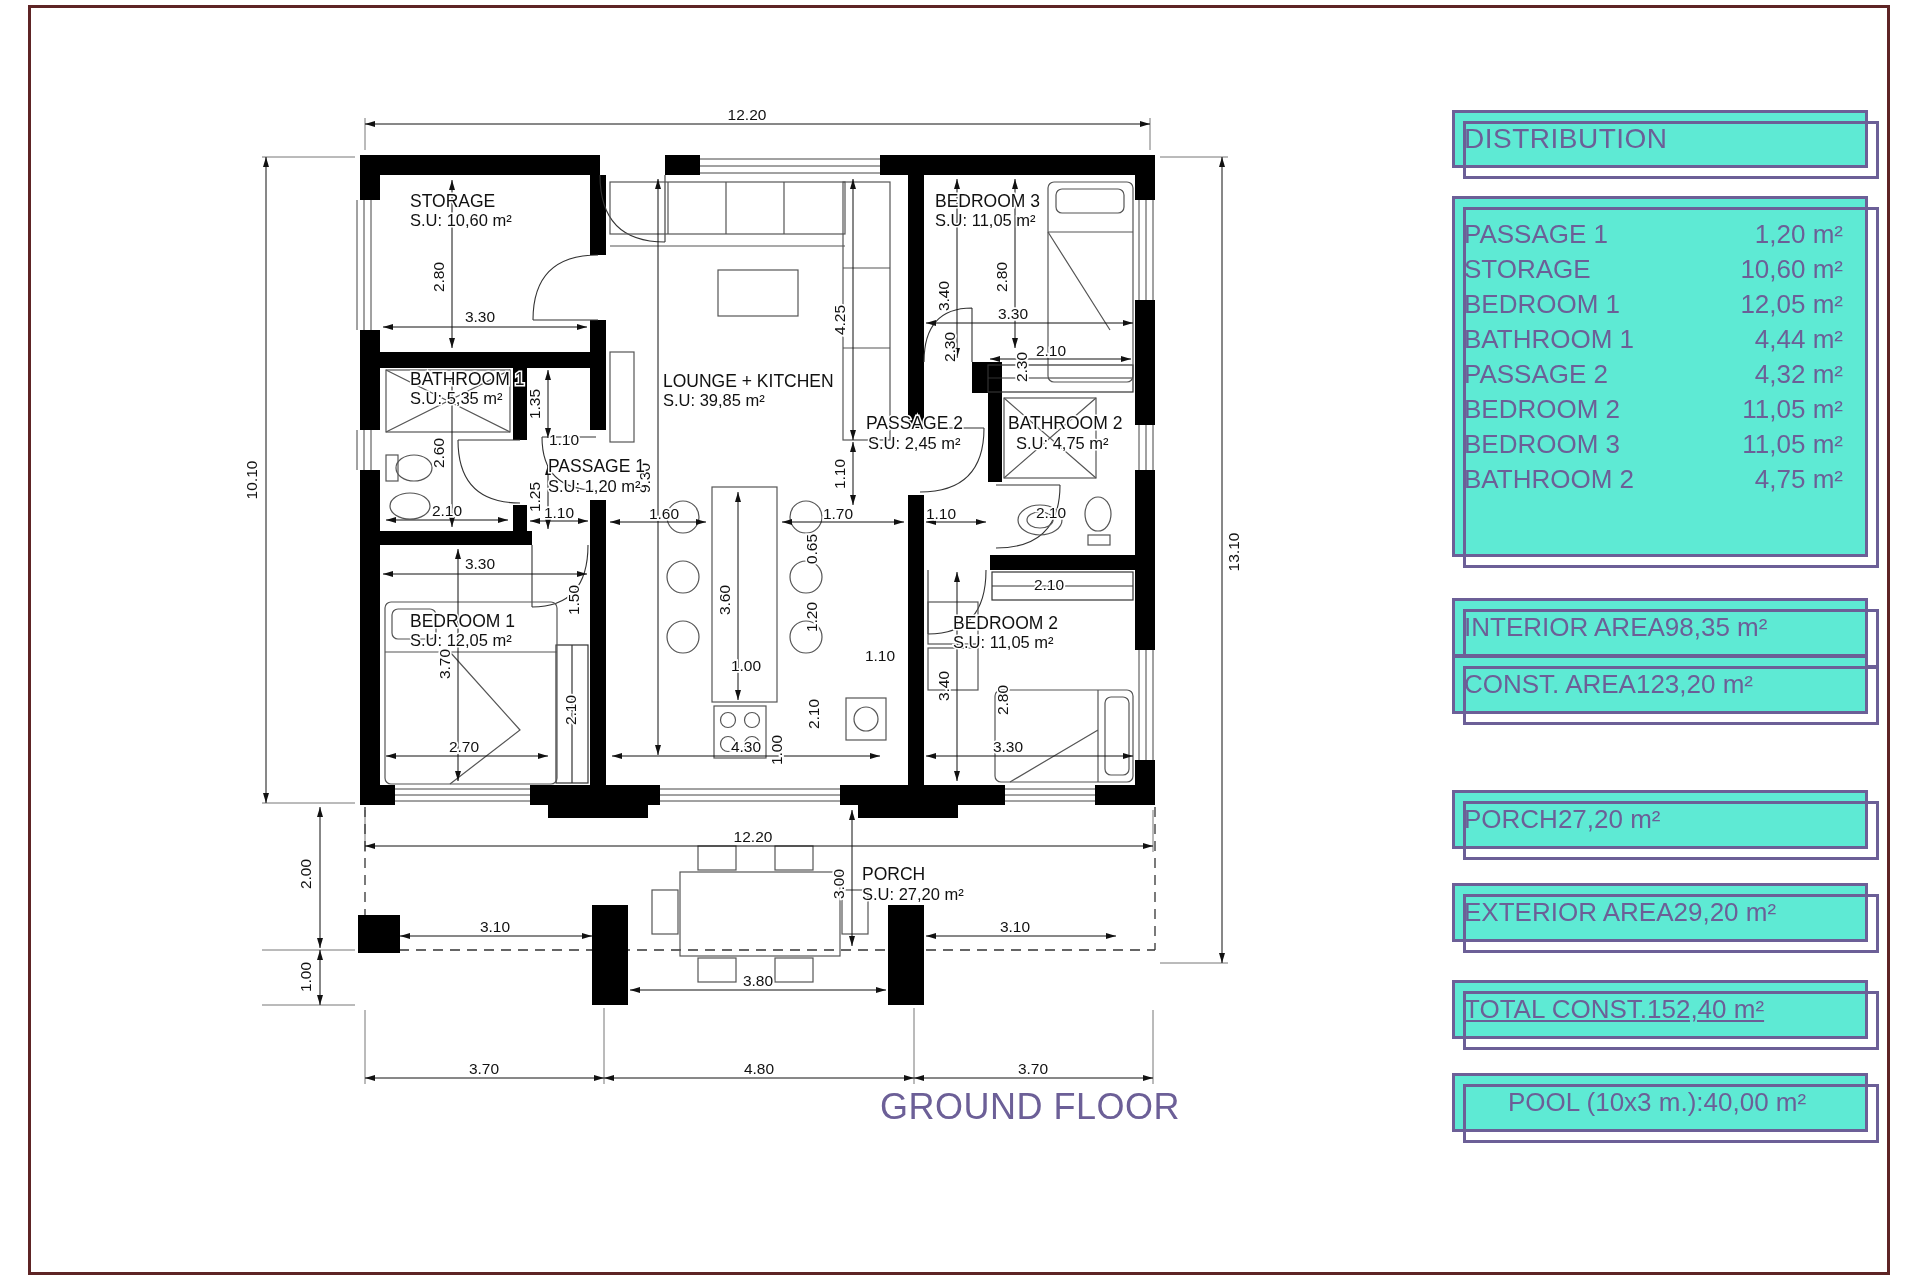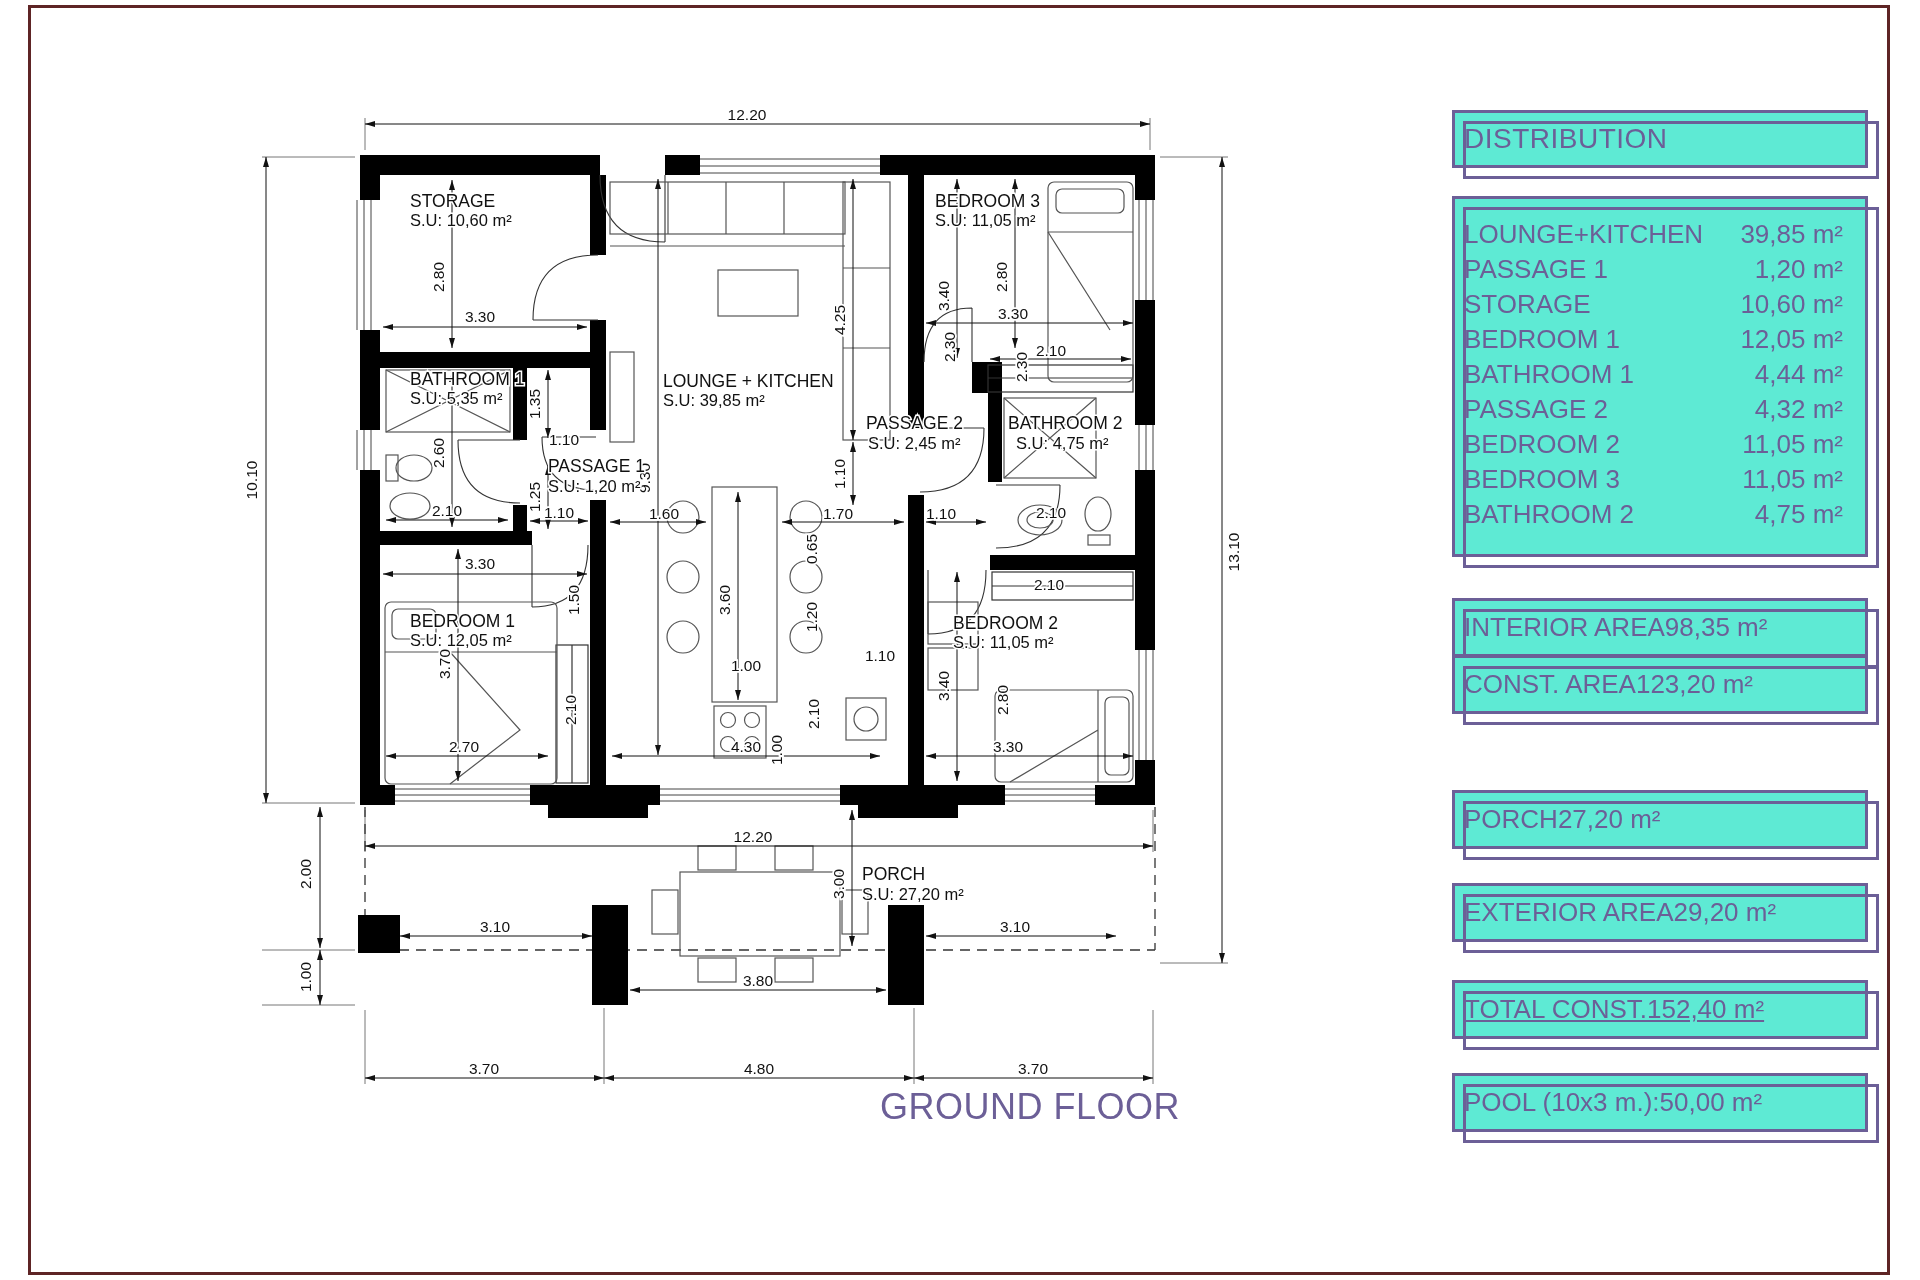--- a/index.html
+++ b/index.html
@@ -283,24 +283,20 @@
       <text x="862" y="900" font-size="16.5" fill="#111" stroke="#fff" stroke-width="3" paint-order="stroke">S.U: 27,20 m²</text>
     </g>
 </svg>
 
 <div id="panel">
   <div id="dist-title-box" class="sbox">
     <span>DISTRIBUTION</span>
   </div>
   <div id="dist-list-box" class="sbox">
       <div class="drow">
-        <span>LOUNGE+KITCHEN</span>
-        <span>39,85 m²</span>
-      </div>
-      <div class="drow">
         <span>PASSAGE 1</span>
         <span>1,20 m²</span>
       </div>
       <div class="drow">
         <span>STORAGE</span>
         <span>10,60 m²</span>
       </div>
       <div class="drow">
         <span>BEDROOM 1</span>
         <span>12,05 m²</span>
@@ -340,20 +336,20 @@
         <span class="val">27,20 m²</span>
       </div>
       <div class="sbox sumbox" style="top: 883px;">
         <span class="lab">EXTERIOR AREA</span>
         <span class="val">29,20 m²</span>
       </div>
       <div class="sbox sumbox" style="top: 980px; text-decoration: underline;">
         <span class="lab">TOTAL CONST.</span>
         <span class="val">152,40 m²</span>
       </div>
-      <div class="sbox sumbox" style="top: 1073px;">
+      <div class="sbox sumbox" style="top: 1073px; padding-left: 44px;">
         <span class="lab">POOL (10x3 m.):</span>
-        <span class="val">50,00 m²</span>
+        <span class="val">40,00 m²</span>
       </div>
     </div>
 </div>
 
 <div id="ground-floor">GROUND FLOOR</div>
 
 </body></html>

